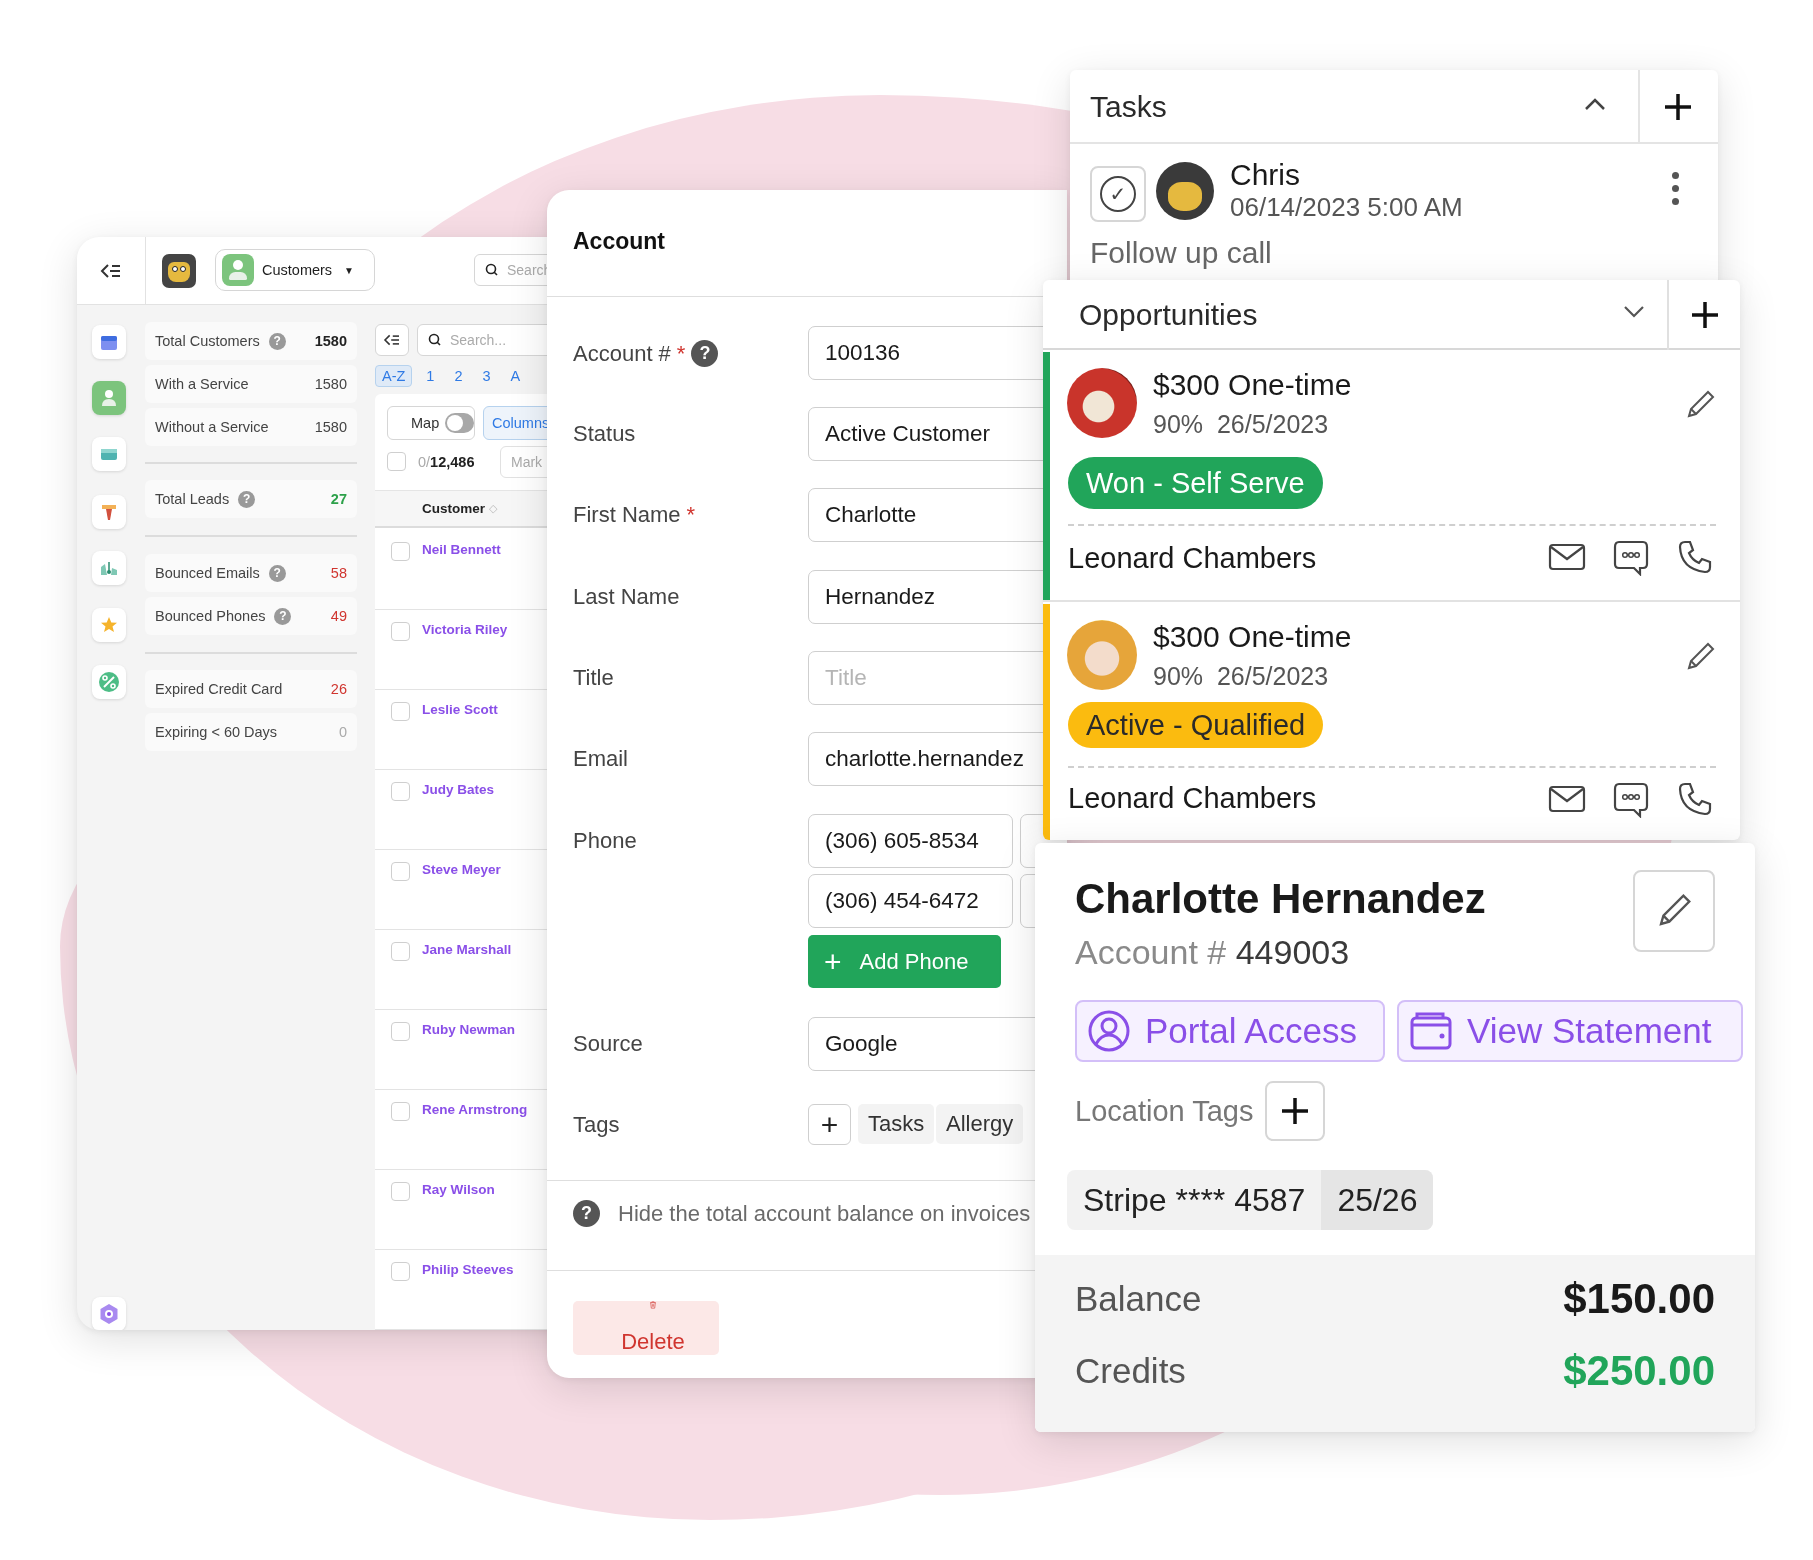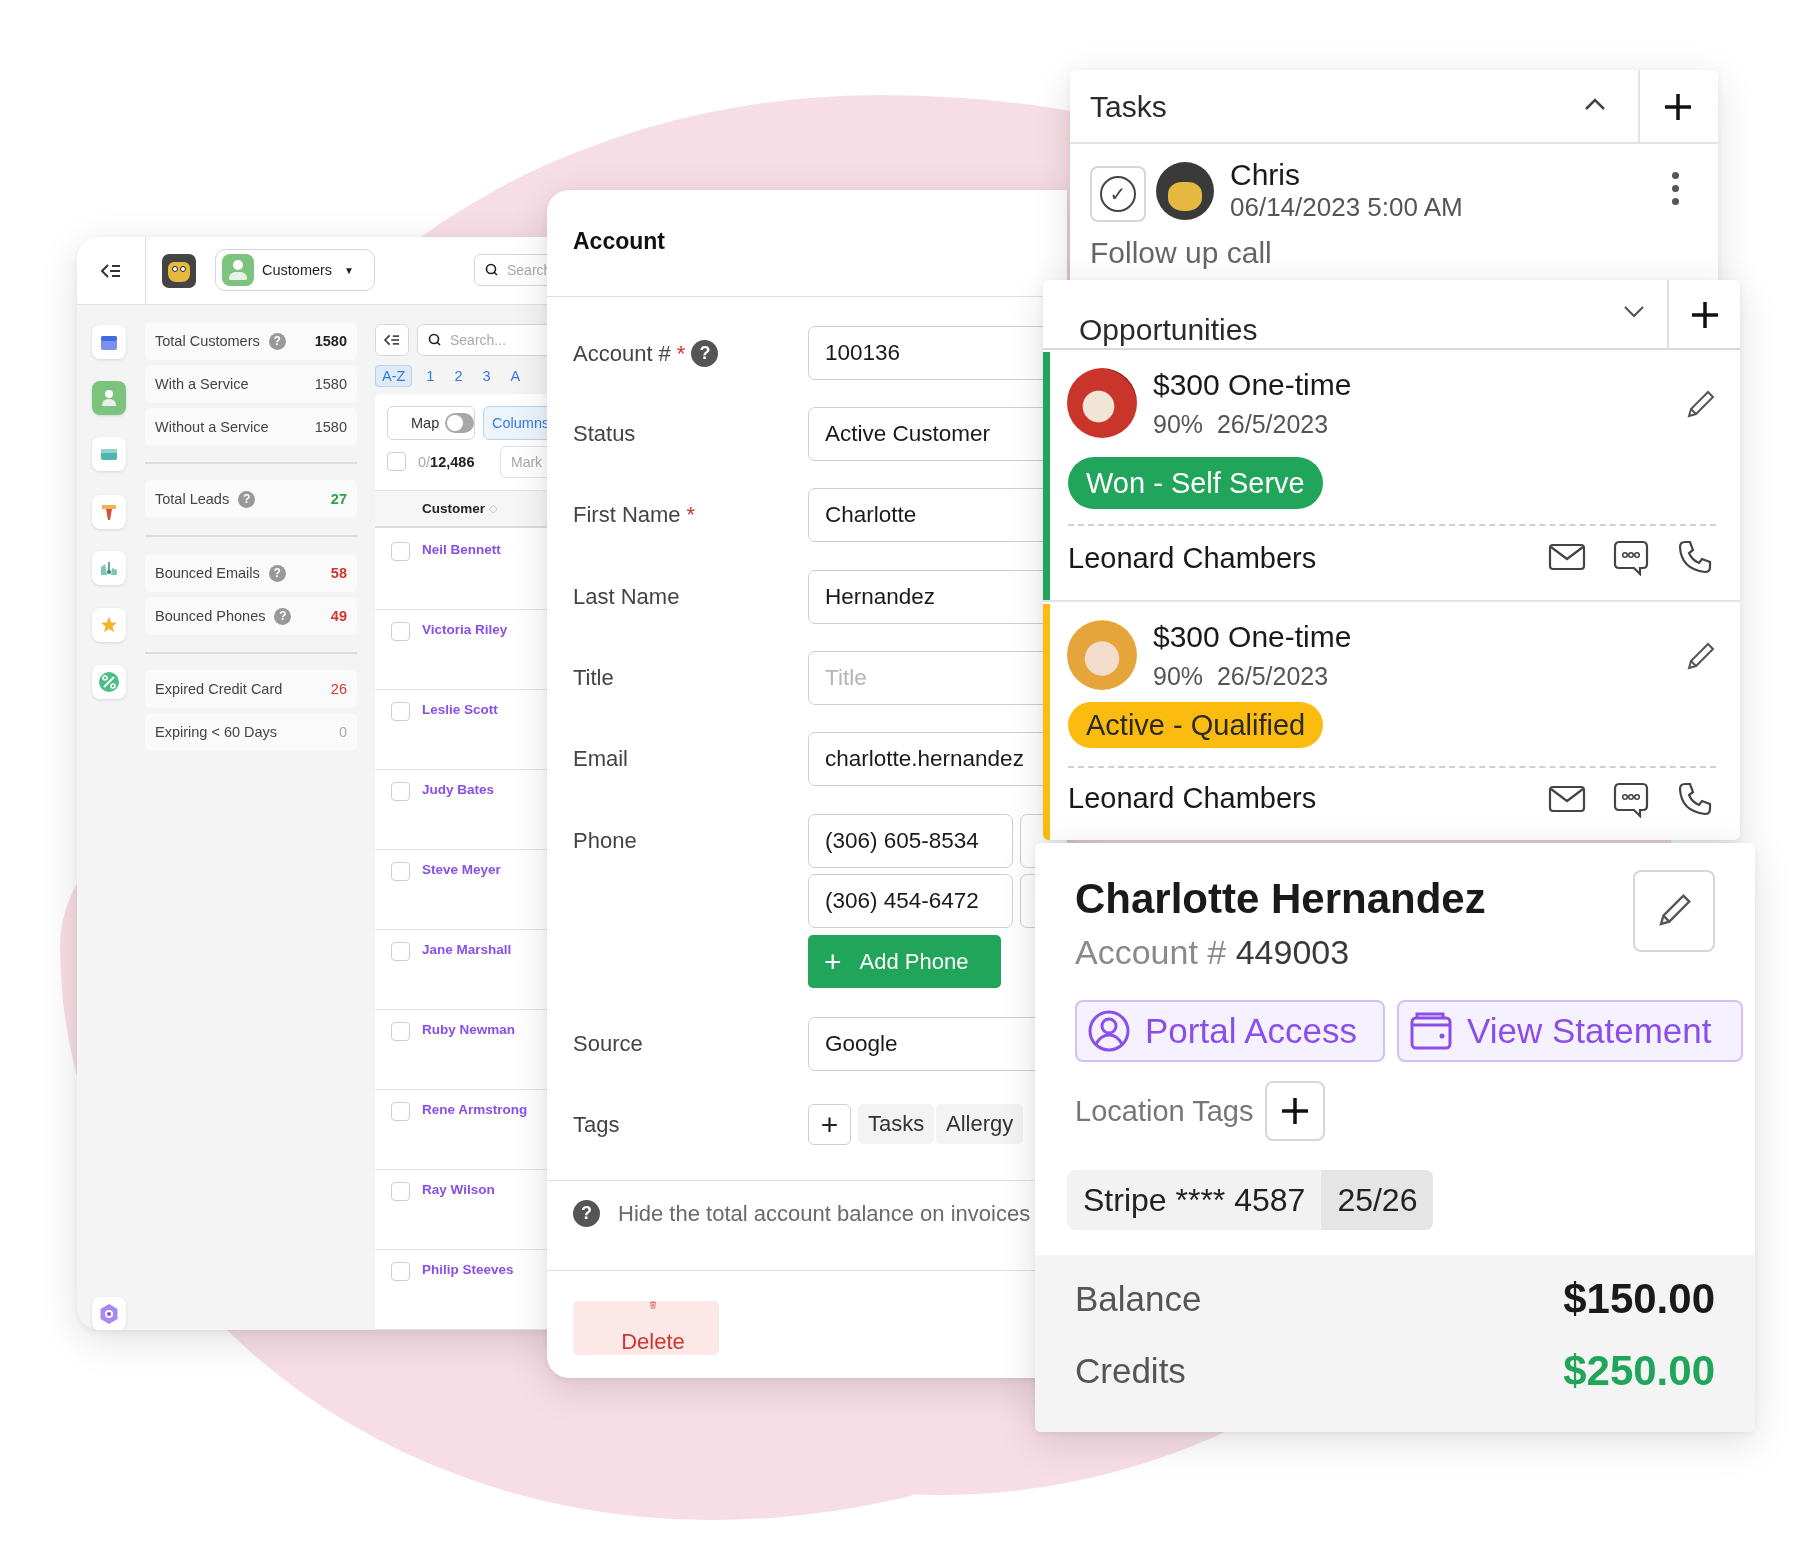--- a/index.html
+++ b/index.html
@@ -32,21 +32,21 @@
   .side-ic { position:absolute; left: 0; width: 34px; height: 34px; border-radius: 8px; background:#fff; box-shadow: 0 1px 3px rgba(0,0,0,0.12); display:flex; align-items:center; justify-content:center; font-size: 18px; }
   .side-ic.active { background: #7cc47d; color:#fff; }
 
   .stats { position:absolute; left: 68px; top: 85px; width: 212px; }
   .stat { position:absolute; left: 0; width: 212px; height: 38px; background:#fafafa; border-radius: 6px; display:flex; align-items:center; padding: 0 10px; font-size: 14.5px; color: #444; }
   .stat .lbl { flex: 1; display:flex; align-items:center; gap:9px; }
   .stat .q { width: 17px; height: 17px; border-radius:50%; background:#999; color:#fff; font-size:12px; font-weight:bold; display:inline-flex; align-items:center; justify-content:center; }
   .stat .val { font-size: 14.5px; }
   .stat .val.bold { font-weight: bold; color:#222; }
   .stat .val.green { color:#2da14a; font-weight:bold; }
-  .stat .val.red { color:#d0352f; font-weight:bold; }
+  .stat .val.red { color:#d0352f; font-weight:normal; }
   .stat .val.redl { color:#d0352f; }
   .stat .val.gray { color:#aaa; }
   .sdiv { position:absolute; left:0; width: 212px; height: 2px; background:#dcdcdc; }
 
   .list-area { position:absolute; left: 298px; top: 85px; width: 240px; height: 1010px; }
   .list-collapse { position:absolute; left: 0; top: 2px; width: 34px; height: 32px; background:#fff; border:1px solid #d6d6d6; border-radius:6px; display:flex; align-items:center; justify-content:center; font-size:18px; }
   .list-search { position:absolute; left: 42px; top: 2px; width: 200px; height: 32px; background:#fff; border:1px solid #d6d6d6; border-radius:6px; display:flex; align-items:center; padding-left:10px; gap:8px; font-size:14px; color:#aaa; }
   .alpha { position:absolute; left: 0; top: 43px; display:flex; gap: 0; align-items:center; font-size: 14.5px; color:#2f7ae5; }
   .alpha span { padding: 2px 6px; margin-right: 8px; }
   .alpha span.sel { background:#dfeaf7; border: 1px solid #b6d2ee; border-radius: 4px; }
@@ -100,21 +100,21 @@
   .av-gorilla .f { position:absolute; left: 20%; top: 35%; width: 60%; height: 50%; background:#e5b93f; border-radius: 40% 40% 45% 45%; }
   .t-name { position:absolute; left: 160px; top: 88px; font-size: 30px; color:#1a1a1a; }
   .t-date { position:absolute; left: 160px; top: 122px; font-size: 26px; color:#555; }
   .t-desc { position:absolute; left: 20px; top: 166px; font-size: 30px; color:#666; }
   .kebab { position:absolute; left: 600px; top: 102px; width: 10px; font-size: 12px; display:flex; flex-direction:column; gap: 6px; align-items:center; }
   .kebab i { width: 7px; height: 7px; border-radius:50%; background:#555; display:block; }
 
   
   .opps { left: 1043px; top: 280px; width: 697px; height: 560px; border-radius: 6px; overflow:hidden; }
   .opps .hd { position:absolute; left: 0; top: 0; width: 100%; height: 70px; border-bottom: 2px solid #d8d8d8; }
-  .opps .ht { position:absolute; left: 36px; top: 18px; font-size: 30px; color:#2a2a2a;margin-top:15px; }
+  .opps .ht { position:absolute; left: 36px; top: 18px; font-size: 30px; color:#2a2a2a; }
   .opps .chev { position:absolute; left: 578px; top: 14px; font-size: 26px; color:#555; }
   .opps .vdiv { position:absolute; left: 624px; top: 0; width: 2px; height: 70px; background:#e0e0e0; }
   .opps .plus { position:absolute; left: 626px; top: 0; width: 71px; height: 70px; font-size: 42px; display:flex; align-items:center; justify-content:center; color:#111; }
   .opp { position:absolute; left: 0; width: 100%; height: 250px; border-bottom: 2px solid #e2e2e2; }
   .opp .bar { position:absolute; left: 0; top: 0; width: 7px; height: 100%; }
   .opp .amt { position:absolute; left: 110px; top: 16px; font-size: 30px; color:#1a1a1a; }
   .opp .meta { position:absolute; left: 110px; top: 58px; font-size: 25px; color:#555; }
   .opp .pencil { position:absolute; left: 640px; top: 36px; font-size: 30px; color:#555; }
   .opp .pill { position:absolute; left: 25px; top: 105px; height: 52px; border-radius: 26px; font-size: 29px; display:flex; align-items:center; padding: 0 18px; }
   .opp .dots { position:absolute; left: 25px; top: 172px; width: 648px; border-top: 2px dashed #cfcfcf; }

